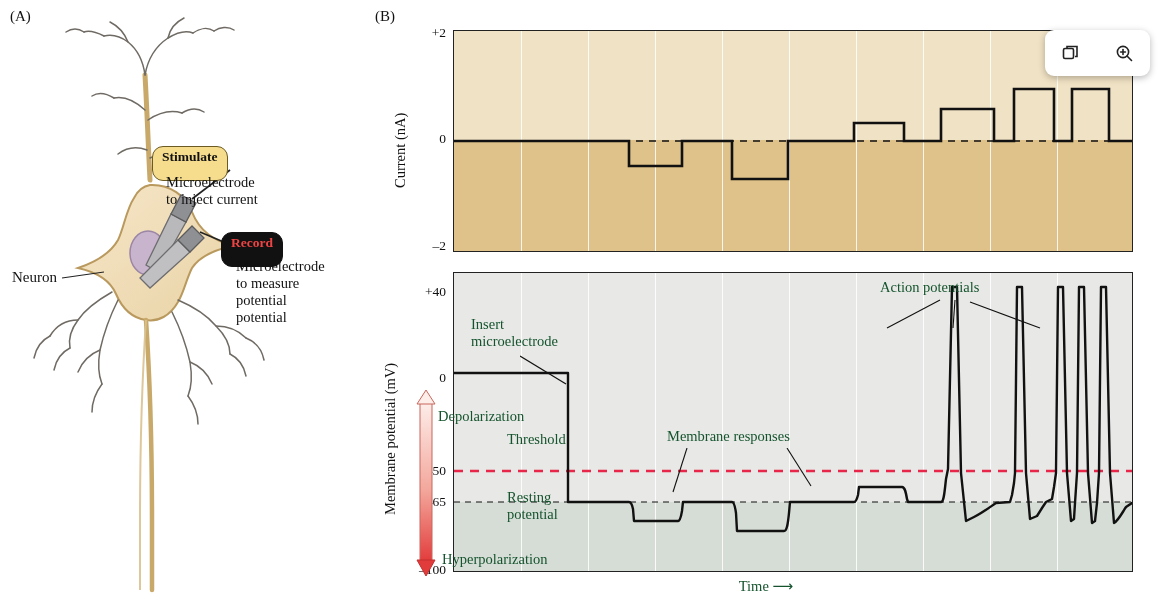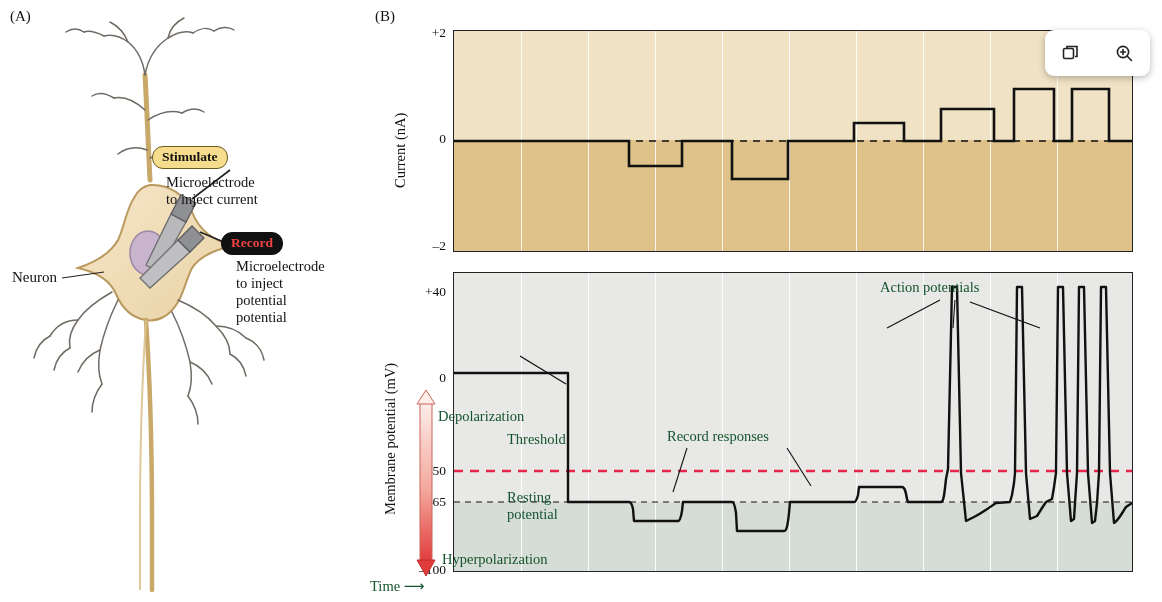--- a/index.html
+++ b/index.html
@@ -13,21 +13,21 @@
   }
   
   #panelA{position:absolute;left:0;top:0;width:370px;height:602px;}
   #labelA{left:10px;top:8px;}
   .neuron-svg{position:absolute;left:0;top:0;}
   .callout-text{
     position:absolute;font-family:"Liberation Serif",serif;font-size:14.5px;
     line-height:1.18;color:#111;
   }
   .pill{
-    position:absolute;display:inline-block;padding:2px 9px 3px 9px;border-radius:11px;
+    position:absolute;display:inline-block;padding:2px 9px 15px 9px;border-radius:11px;
     font-family:"Liberation Serif",serif;font-size:13.5px;font-weight:bold;
     border:1px solid #6b5a22;
   }
   .pill.stim{background:#f6dd8e;color:#111;}
   .pill.rec{background:#111;color:#ef4444;border-color:#111;}
   
   #panelB{position:absolute;left:370px;top:0;width:792px;height:602px;}
   #labelB{left:375px;top:8px;}
 
   .plot{position:absolute;border:1px solid #222;box-sizing:border-box;}
@@ -148,21 +148,21 @@
 
   <div class="pill stim" style="left:152px;top:146px;">Stimulate</div>
   <div class="callout-text" style="left:166px;top:174px;">
     <div>Microelectrode</div>
     <div>to inject current</div>
   </div>
 
   <div class="pill rec" style="left:221px;top:232px;">Record</div>
   <div class="callout-text" style="left:236px;top:258px;">
     <div>Microelectrode</div>
-    <div>to inject</div>
+    <div>to measure</div>
     <div>potential</div>
     <div>potential</div>
   </div>
 </div>
 
 <div id="panelB">
   <div class="panel-label" id="labelB" style="left:5px;top:8px;">(B)</div>
 
   <div class="plot" id="currentPlot">
     <div class="vgrid" style="left:67px;"></div>
@@ -238,47 +238,51 @@
         <stop offset="0%" stop-color="#e23b3b"></stop>
         <stop offset="45%" stop-color="#f3a79c"></stop>
         <stop offset="100%" stop-color="#fdeeea"></stop>
       </linearGradient>
     </defs>
     <rect x="10" y="14" width="12" height="160" fill="url(#polarGrad)" stroke="#c9675c" stroke-width="1"></rect>
     <polygon points="16,2 25,16 7,16" fill="#fdeeea" stroke="#c9675c" stroke-width="1"></polygon>
     <polygon points="16,188 25,172 7,172" fill="#e23b3b" stroke="#c1302f" stroke-width="1"></polygon>
   </svg>
 
+  <div class="anno" style="left:101px;top:316px;">
+    <div>Insert</div>
+    <div>microelectrode</div>
+  </div>
   <svg style="position:absolute;left:150px;top:350px;" width="70" height="40">
     <line x1="0" y1="6" x2="46" y2="34" stroke="#111" stroke-width="1.2"></line>
   </svg>
 
   <div class="anno" style="left:68px;top:408px;">Depolarization</div>
   <div class="anno" style="left:72px;top:551px;">Hyperpolarization</div>
 
   <div class="anno" style="left:137px;top:431px;text-align:right;">Threshold</div>
   <div class="anno" style="left:137px;top:489px;">
     <div>Resting</div>
     <div>potential</div>
   </div>
 
-  <div class="anno" style="left:297px;top:428px;">Record responses</div>
+  <div class="anno" style="left:297px;top:428px;">Membrane responses</div>
   <svg style="position:absolute;left:295px;top:448px;" width="160" height="60">
     <line x1="22" y1="0" x2="8" y2="44" stroke="#111" stroke-width="1.1"></line>
     <line x1="122" y1="0" x2="146" y2="38" stroke="#111" stroke-width="1.1"></line>
   </svg>
 
   <div class="anno" style="left:510px;top:279px;">Action potentials</div>
   <svg style="position:absolute;left:495px;top:296px;" width="215" height="40">
     <line x1="75" y1="4" x2="22" y2="32" stroke="#111" stroke-width="1.1"></line>
     <line x1="90" y1="4" x2="88" y2="32" stroke="#111" stroke-width="1.1"></line>
     <line x1="105" y1="6" x2="175" y2="32" stroke="#111" stroke-width="1.1"></line>
   </svg>
 
-  <div id="timeLabel" class="anno" style="left:0;width:792px;top:578px;">Time ⟶</div>
+  <div id="timeLabel" class="anno" style="left:0;width:792px;text-align:center;top:578px;">Time ⟶</div>
 
   <div id="toolbar">
     <div class="tool-btn">
       <svg width="20" height="20" viewBox="0 0 20 20" fill="none" stroke="#222" stroke-width="1.6">
         <rect x="2.5" y="5.5" width="10" height="10" rx="1.5"></rect>
         <path d="M6 5.5 V3.5 h10 v10 h-2"></path>
       </svg>
     </div>
     <div class="tool-btn">
       <svg width="20" height="20" viewBox="0 0 20 20" fill="none" stroke="#222" stroke-width="1.6">

